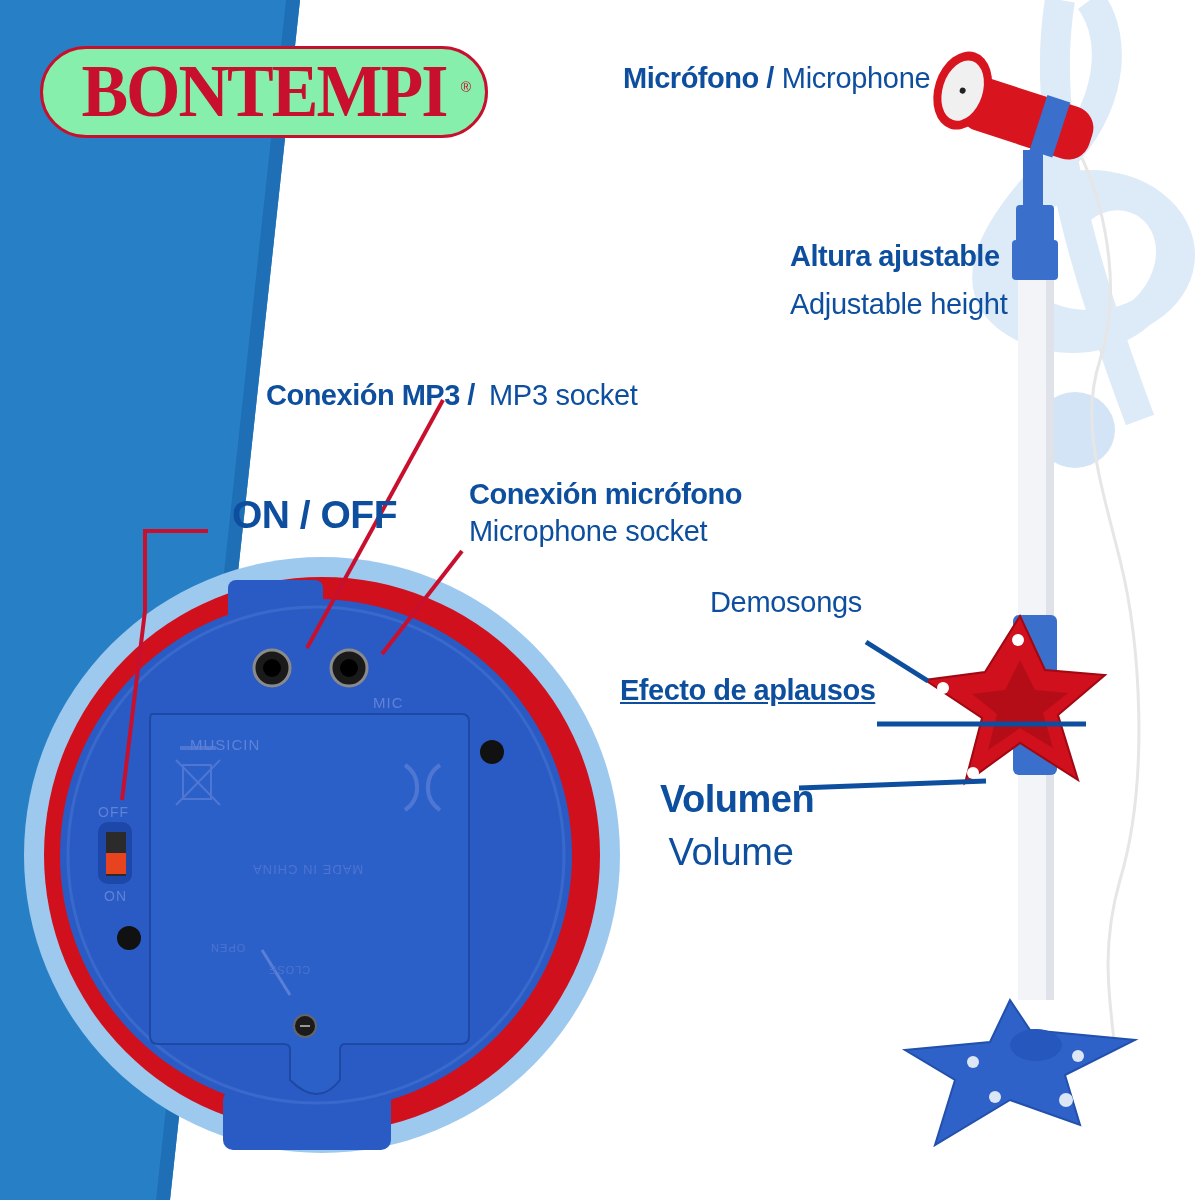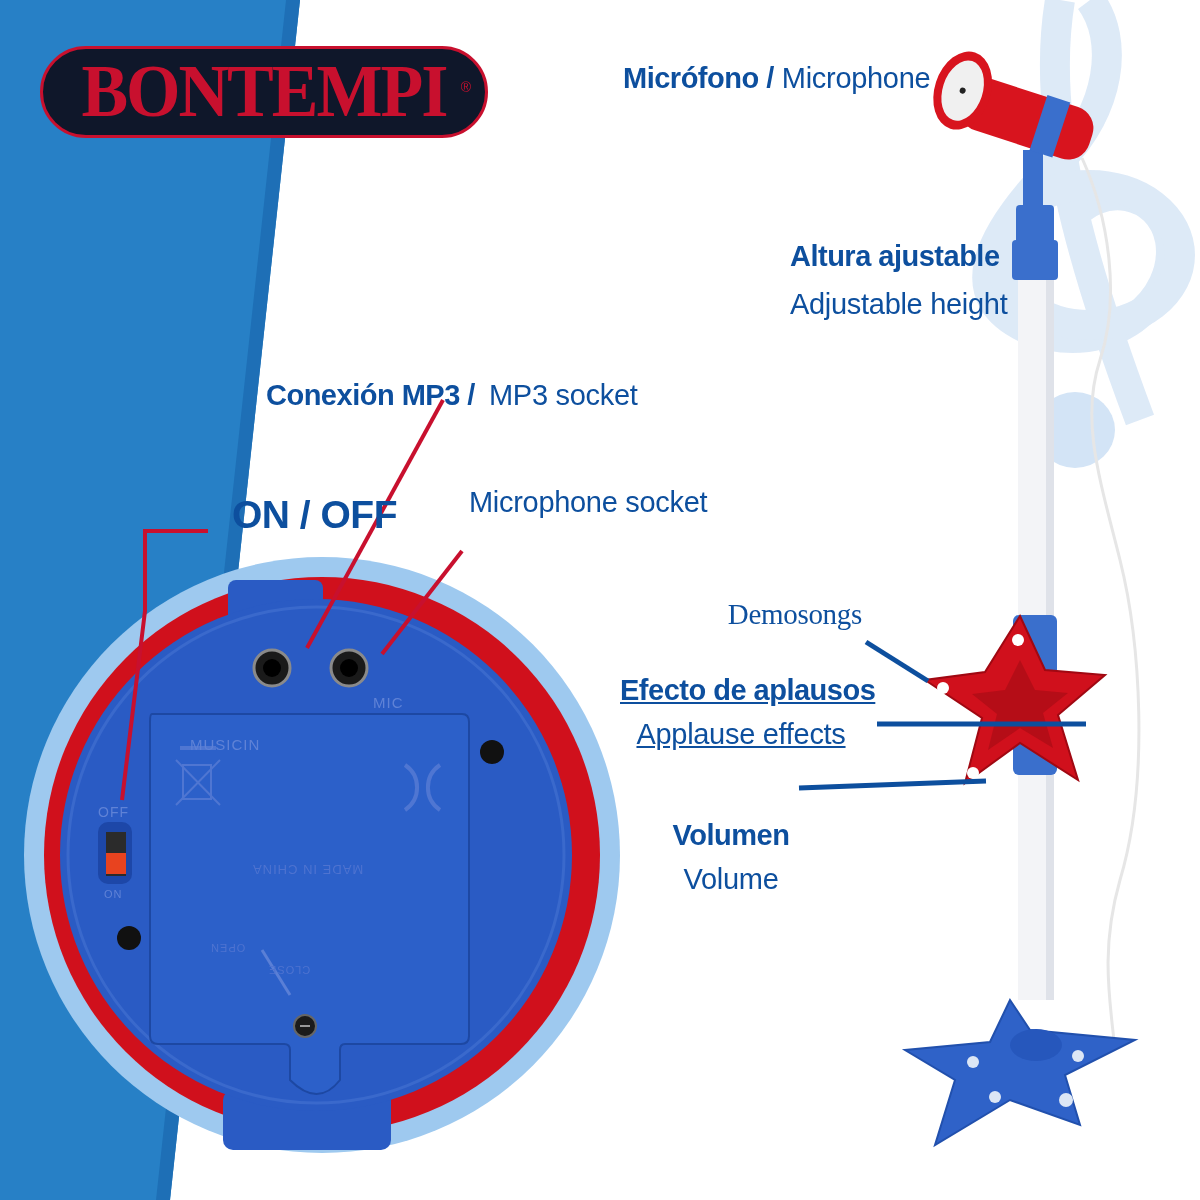--- a/index.html
+++ b/index.html
@@ -1,21 +1,21 @@
 <!DOCTYPE html>
 <html><head>
   <meta charset="utf-8">
   <style>
     html, body { margin: 0; padding: 0; }
     body { width: 1200px; height: 1200px; position: relative; overflow: hidden; background: #ffffff; font-family: "Liberation Sans", sans-serif; }
     .layer { position: absolute; left: 0; top: 0; width: 1200px; height: 1200px; }
     .label { position: absolute; color: #0d4f9e; font-family: "Liberation Sans", sans-serif; white-space: nowrap; line-height: 1; }
     .bold { font-weight: bold; letter-spacing: -0.5px; }
     .thin { font-weight: normal; letter-spacing: -0.3px; }
-    .logo { position: absolute; left: 40px; top: 46px; width: 448px; height: 92px; border: 3px solid #c8102e; border-radius: 48px; background: #0f172a; box-sizing: border-box; display: flex; align-items: center; justify-content: center; }
+    .logo { position: absolute; left: 40px; top: 46px; width: 448px; height: 92px; border: 3px solid #c8102e; border-radius: 48px; background: #86efac; box-sizing: border-box; display: flex; align-items: center; justify-content: center; }
     .logo-text { font-family: "Liberation Serif", serif; font-weight: bold; font-size: 70px; color: #c8102e; letter-spacing: -2px; line-height: 1; transform: scaleY(1.05); }
     .logo-reg { position: absolute; right: 14px; top: 30px; font-size: 14px; color: #c8102e; font-family: "Liberation Sans", sans-serif; }
     .engrave { position: absolute; font-family: "Liberation Sans", sans-serif; color: #5f82d6; font-size: 15px; letter-spacing: 1px; white-space: nowrap; }
   </style>
 </head>
 <body>
 
 <svg class="layer" viewBox="0 0 1200 1200" xmlns="http://www.w3.org/2000/svg">
 
   <polygon points="0,0 300,0 170,1200 0,1200" fill="#2780c6"></polygon>
@@ -137,38 +137,38 @@
   <div class="bold">Altura ajustable</div>
   <div class="thin" style="margin-top:19px;">Adjustable height</div>
 </div>
 
 <div class="label" style="left:266px; top:381px; font-size:29px;">
   <span class="bold">Conexión MP3 /</span>
   <span class="thin" style="margin-left:6px;">MP3 socket</span>
 </div>
 
 <div class="label" style="left:469px; top:480px; font-size:29px;">
+  <div class="bold">Conexión micrófono</div>
   <div class="thin" style="margin-top:8px;">Microphone socket</div>
 </div>
 
 <div class="label bold" style="left:232px; top:495px; font-size:39px;">ON / OFF</div>
 
 <div class="label" style="left:640px; top:573px; width:222px; font-size:29px; text-align:right;">
-  <div class="thin" style="margin-top:27px;font-family:Liberation Serif, serif;">Demosongs</div>
+  <div class="thin" style="margin-top:15px;">Demosongs</div>
 </div>
 
 <div class="label" style="left:620px; top:676px; width:242px; font-size:29px; text-align:center;text-decoration:underline;">
   <div class="bold">Efecto de aplausos</div>
-  <div class="thin" style="margin-top:15px;">Applause effects</div>
 </div>
 
-<div class="label" style="left:660px; top:780px; width:142px; font-size:29px; text-align:center;margin-top:41px;">
+<div class="label" style="left:660px; top:780px; width:142px; font-size:38px; text-align:center;">
   <div class="bold">Volumen</div>
   <div class="thin" style="margin-top:15px;">Volume</div>
 </div>
 
 <span class="engrave" style="left:190px; top:736px;">MUSICIN</span>
 <span class="engrave" style="left:346px; top:694px;margin-left:27px;">MIC</span>
 <span class="engrave" style="left:98px; top:804px; font-size:14px;text-align:right;">OFF</span>
-<span class="engrave" style="left:104px; top:888px; font-size:11px;">ON</span>
+<span class="engrave" style="left:104px; top:888px; font-size:14px;">ON</span>
 <span class="engrave" style="left:252px; top:862px; font-size:13px; transform:rotate(180deg); color:#4e73d0;">MADE IN CHINA</span>
 <span class="engrave" style="left:210px; top:942px; font-size:11px; transform:rotate(180deg); color:#4e73d0;">OPEN</span>
 <span class="engrave" style="left:268px; top:964px; font-size:11px; transform:rotate(180deg); color:#4e73d0;">CLOSE</span>
 
 </body></html>

